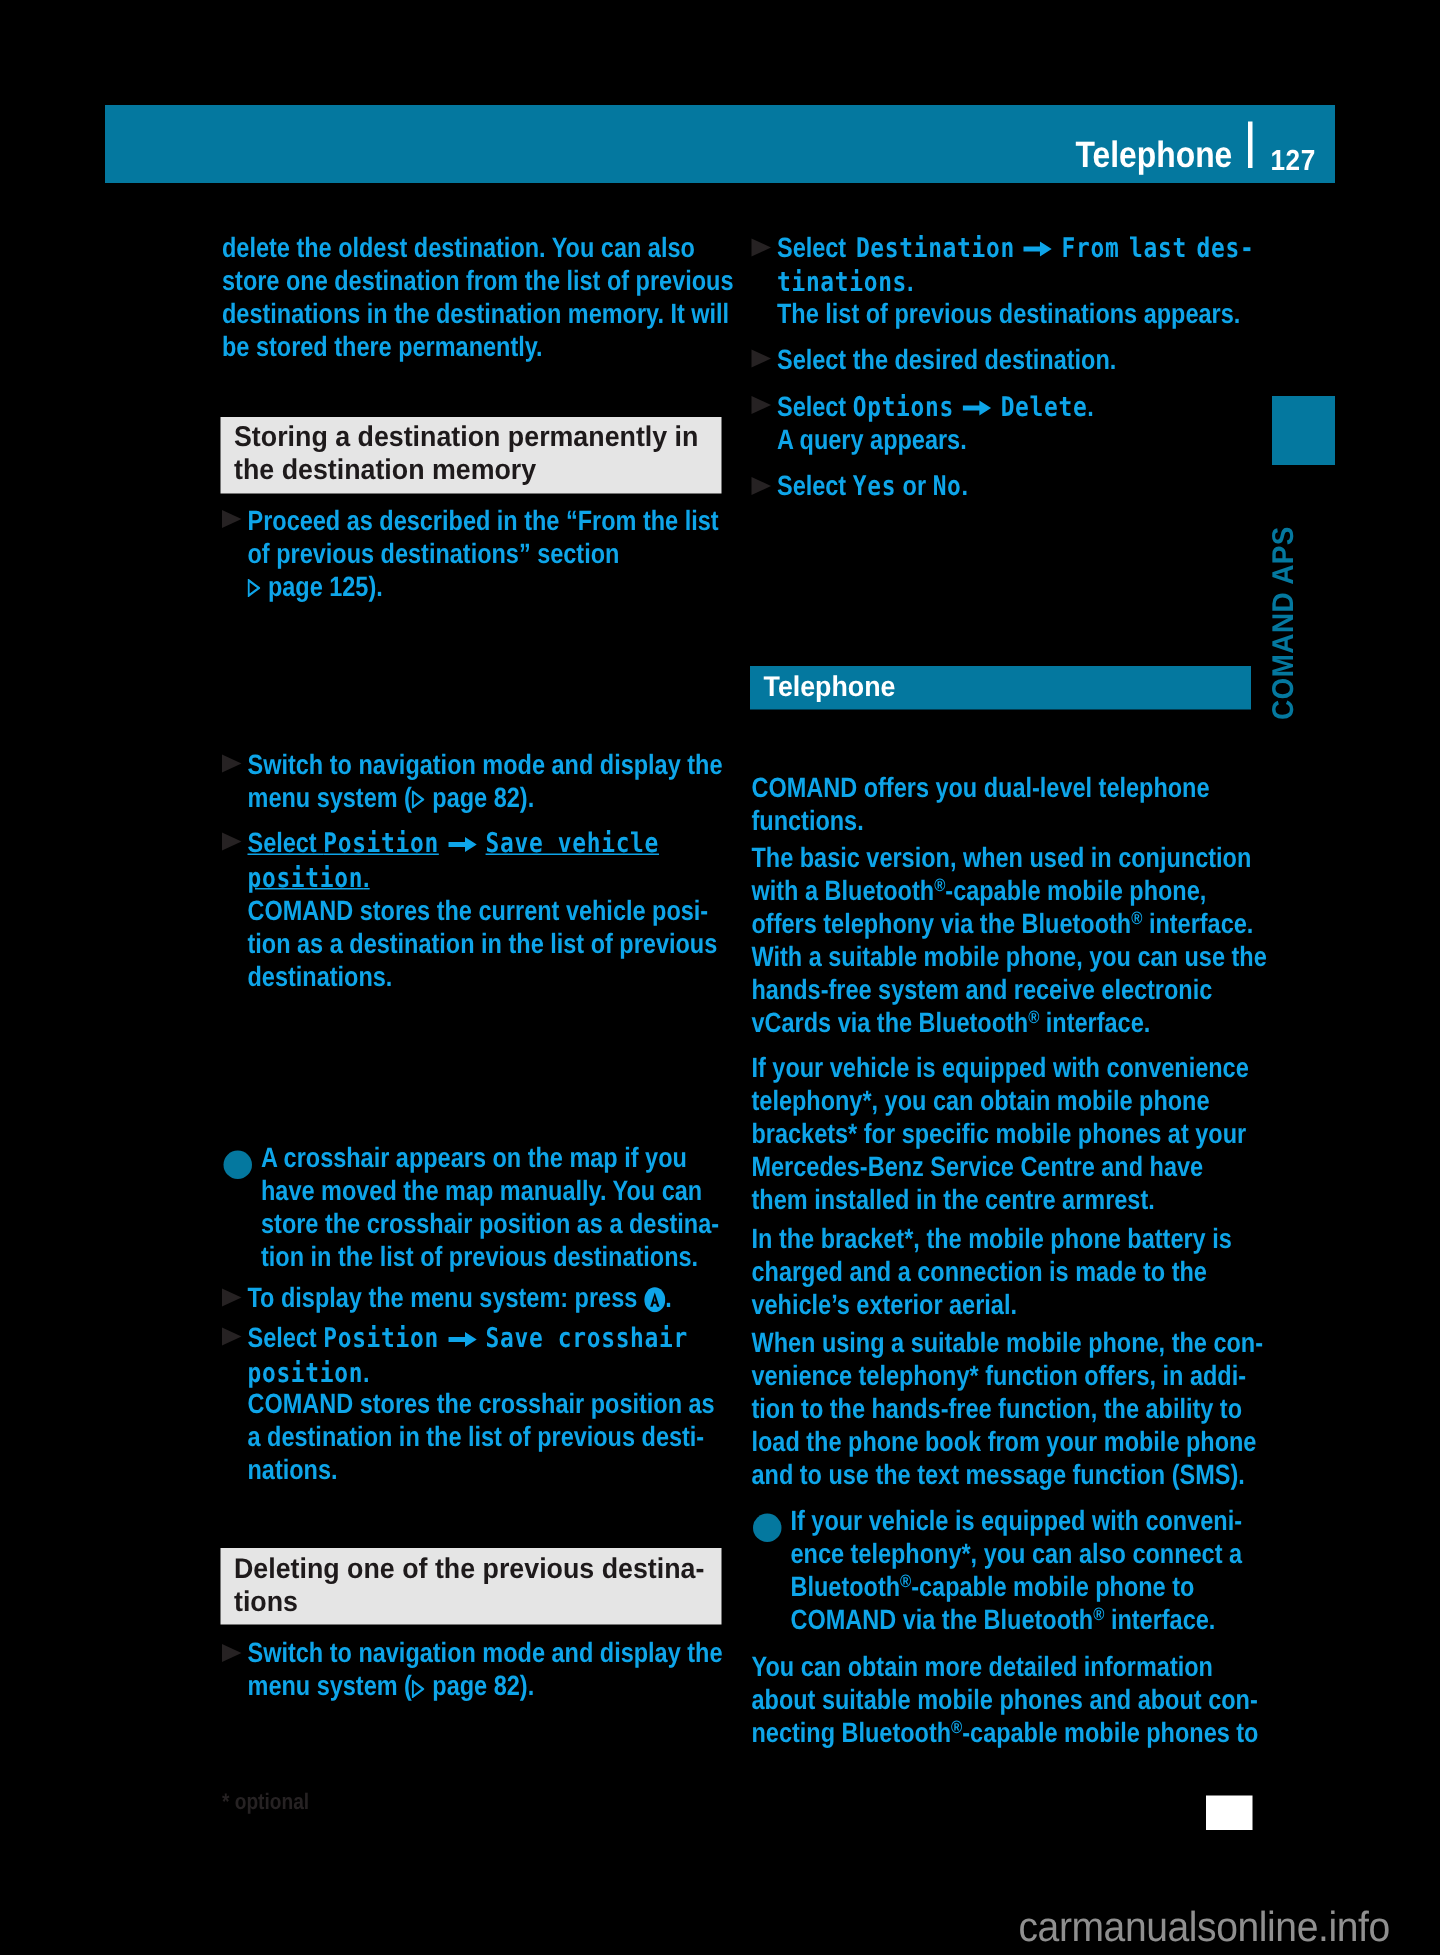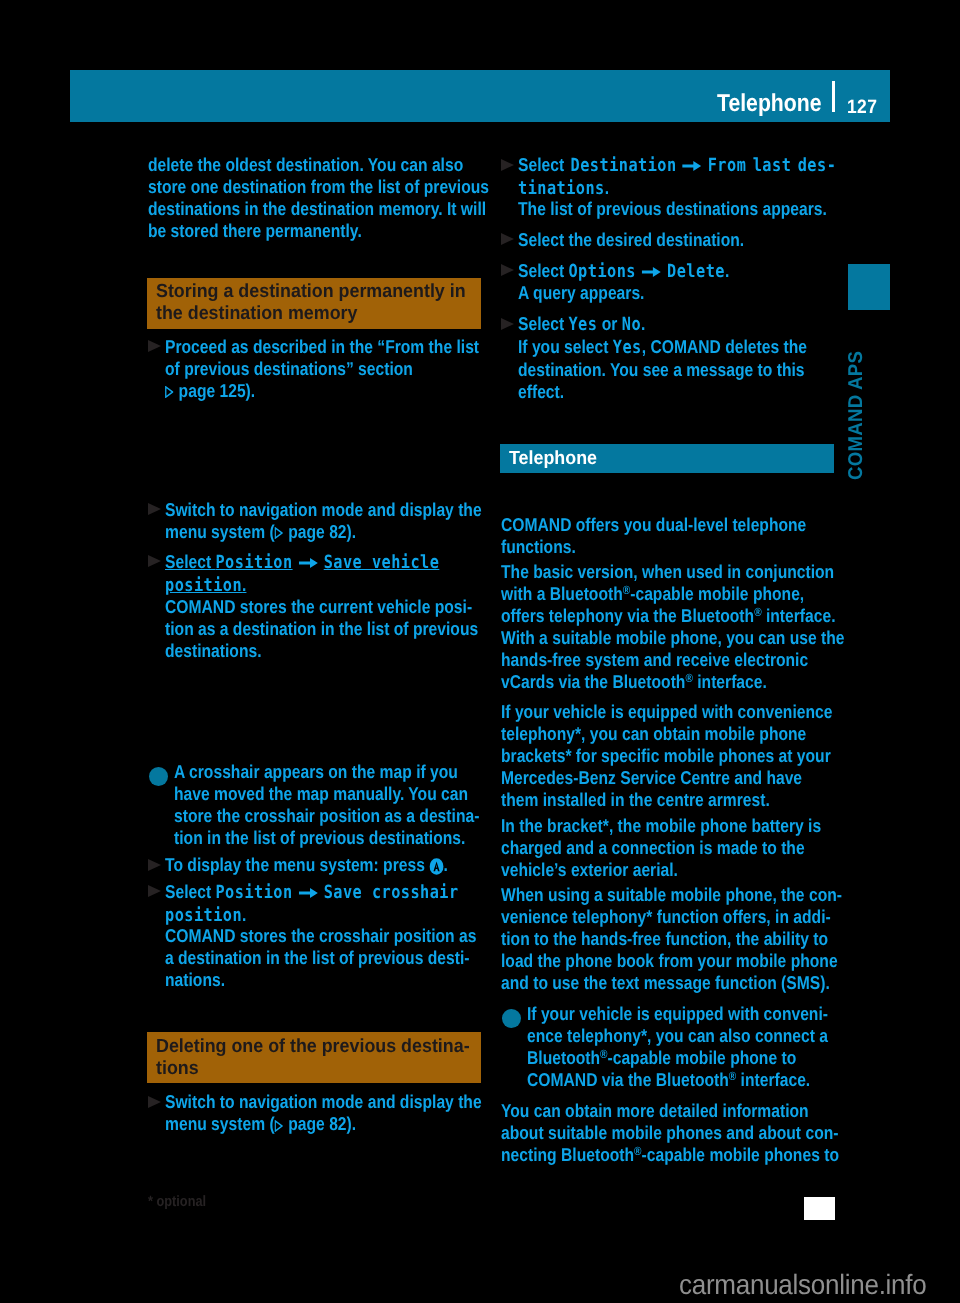--- a/index.html
+++ b/index.html
@@ -31,21 +31,21 @@
   
   .col{position:absolute;top:0;width:334px;height:1303px;}
   .col.left{left:148px;}
   .col.right{left:501px;}
 
   
   .hdr{position:absolute;left:-1px;width:334px;box-sizing:border-box;
        font-size:19px;font-weight:bold;line-height:22px;padding:3.5px 9px;}
   .hdr > .ln{display:block;transform-origin:0 0;transform:scaleX(0.94);white-space:nowrap;}
   .hdr-blue{background:#04789f;color:#ffffff;}
-  .hdr-gray{background:#a16207;color:#1e1a1b;}
+  .hdr-gray{background:#e5e5e5;color:#1e1a1b;}
 
   
   .blk{position:absolute;left:0;margin:0;color:#0ea5e9;font-size:18.6px;line-height:22px;font-weight:bold;}
   .blk > .ln{display:block;transform-origin:0 0;transform:scaleX(0.842);white-space:nowrap;}
   .blk > .lnj{white-space:normal;text-align:justify;text-align-last:justify;}
   .step{padding-left:17px;}
   .sub{padding-left:17px;}
   .note{padding-left:26px;}
   .tri{position:absolute;left:-0.1px;top:4.6px;width:0;height:0;
      border-left:13.1px solid #262223;border-top:6.3px solid transparent;border-bottom:6.3px solid transparent;}
@@ -179,25 +179,20 @@
               <path d="M0 4.4 H13.2 V1.0 L22.5 6.0 L13.2 11.0 V7.6 H0 Z" fill="currentColor"></path>
             </svg></span><span class="mono">Delete</span><span>.</span></span>
       </p>
       <p class="blk sub" style="top:282.3px;">
         <span class="ln"><span>A query appears.</span></span>
       </p>
       <p class="blk step" style="top:313px;">
         <span class="tri"></span>
         <span class="ln"><span>Select </span><span class="mono">Yes</span><span> or </span><span class="mono">No</span><span>.</span></span>
       </p>
-      <p class="blk sub" style="top:336.1px;">
-        <span class="ln"><span>If you select </span><span class="mono">Yes</span><span>, COMAND deletes the</span></span>
-        <span class="ln"><span>destination. You see a message to this</span></span>
-        <span class="ln"><span>effect.</span></span>
-      </p>
       <div class="hdr hdr-blue" style="top:444.3px;">
         <span class="ln"><span>Telephone</span></span>
       </div>
       <p class="blk" style="top:513.6px;">
         <span class="ln"><span>COMAND offers you dual-level telephone</span></span>
         <span class="ln"><span>functions.</span></span>
       </p>
       <p class="blk" style="top:560.6px;">
         <span class="ln"><span>The basic version, when used in conjunction</span></span>
         <span class="ln"><span>with a Bluetooth</span><span class="sup">®</span><span>-capable mobile phone,</span></span>

